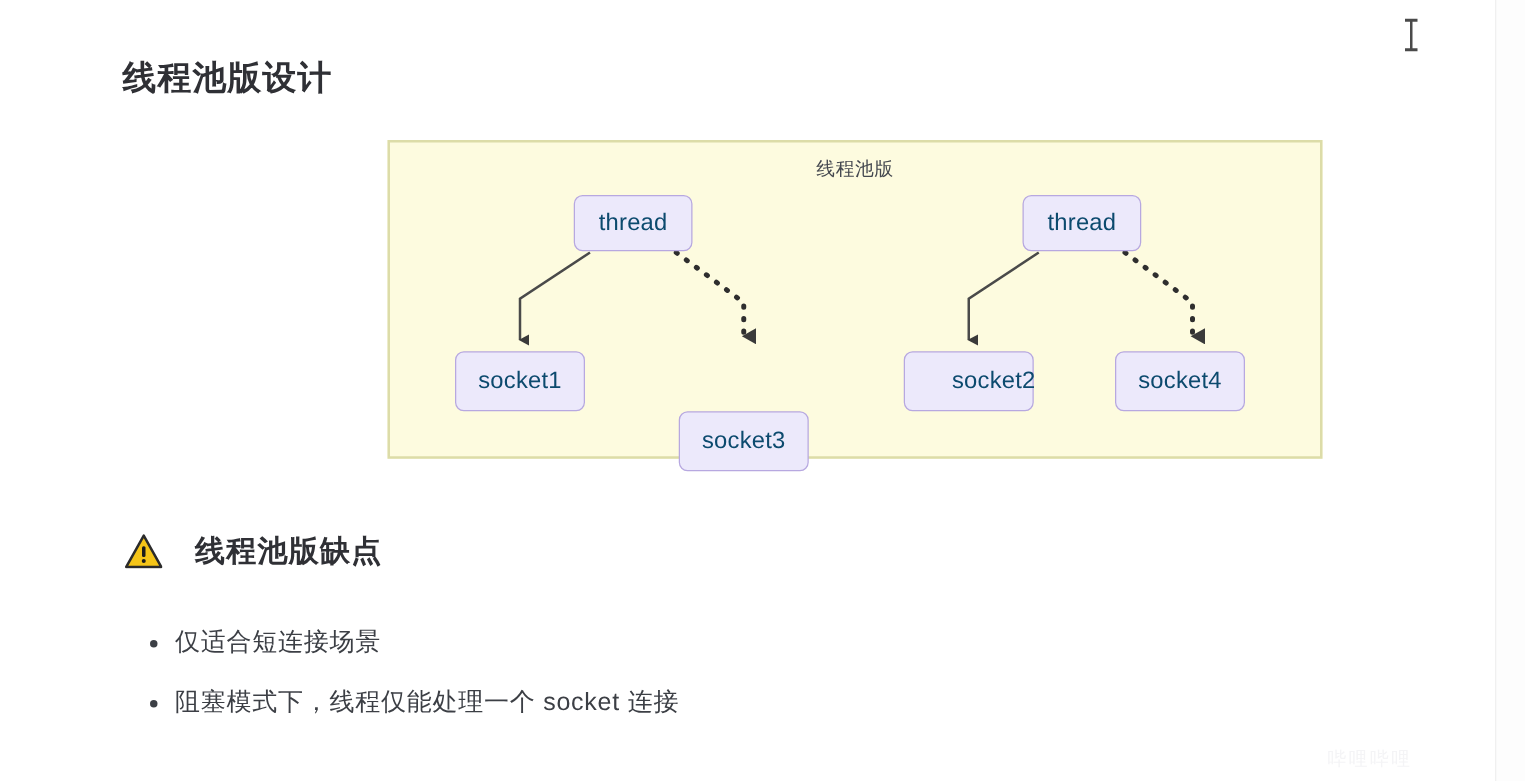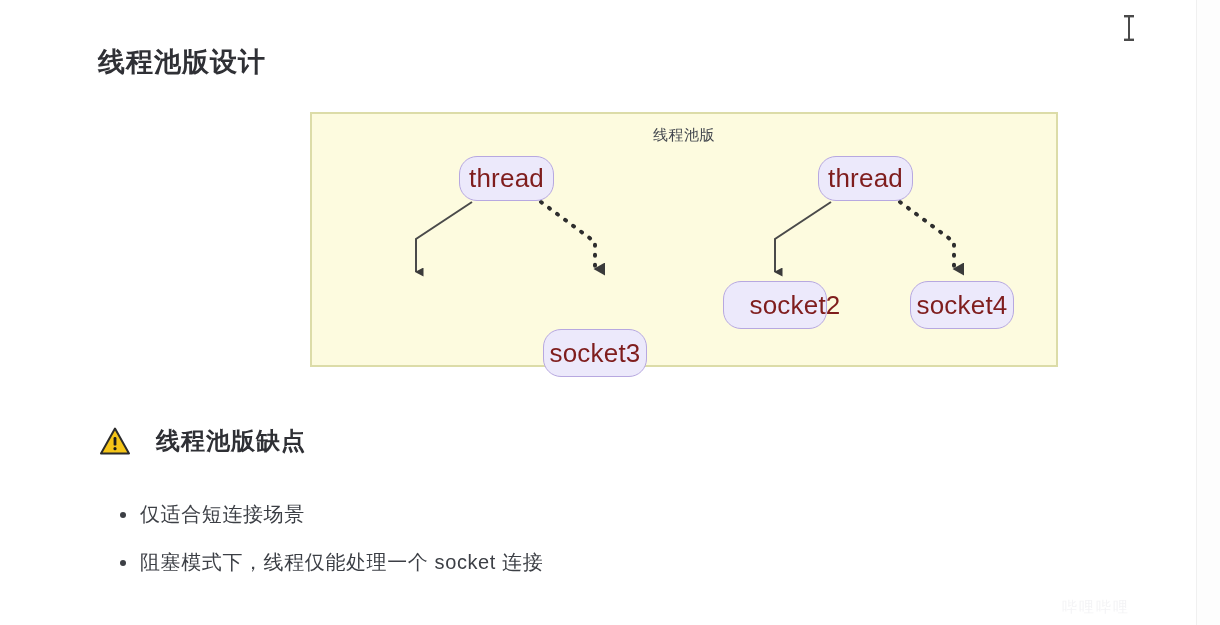--- a/index.html
+++ b/index.html
@@ -62,39 +62,39 @@
     top: 12px;
     text-align: center;
     font-size: 15px;
     color: #44484f;
     letter-spacing: 0.5px;
   }
   .node {
     position: absolute;
     background: #ece9fb;
     border: 1.5px solid #b7a8e0;
-    border-radius: 18px;
-    color: #7f1d1d;
-    font-size: 26px;
+    border-radius: 7px;
+    color: #0c4a6e;
+    font-size: 19px;
     display: flex;
     align-items: center;
     justify-content: center;
     box-sizing: border-box;
     letter-spacing: 0.2px;
   }
   .node-thread { width: 95px; height: 45px; }
   .node-socket { width: 104px; height: 48px; }
 
   
   .n-thread1 { left: 147px; top: 42px; }
   .n-thread2 { left: 506px; top: 42px; }
   .n-socket1 { left: 52px;  top: 167px; }
   .n-socket3 { left: 231px; top: 167px; margin-top: 48px; }
   .n-socket2 { left: 411px; top: 167px; padding-left: 40px; }
-  .n-socket4 { left: 598px; top: 167px; }
+  .n-socket4 { left: 580px; top: 167px; }
 
   .edges {
     position: absolute;
     left: 0; top: 0;
     width: 748px; height: 255px;
     pointer-events: none;
   }
 
   
   .warn-heading {
@@ -189,20 +189,21 @@
 
       <path d="M 229,88 L 283,128 L 283,155" fill="none" stroke="#2e2e2e" stroke-width="4" stroke-linecap="round" stroke-dasharray="1 9" marker-end="url(#arrowDot)"></path>
 
       <path d="M 519,88 L 463,125 L 463,158" fill="none" stroke="#4a4a4a" stroke-width="2" marker-end="url(#arrowSolid)"></path>
 
       <path d="M 588,88 L 642,128 L 642,155" fill="none" stroke="#2e2e2e" stroke-width="4" stroke-linecap="round" stroke-dasharray="1 9" marker-end="url(#arrowDot)"></path>
     </svg>
 
     <div class="node node-thread n-thread1">thread</div>
     <div class="node node-thread n-thread2">thread</div>
+    <div class="node node-socket n-socket1">socket1</div>
     <div class="node node-socket n-socket3">socket3</div>
     <div class="node node-socket n-socket2">socket2</div>
     <div class="node node-socket n-socket4">socket4</div>
   </div>
 
   <div class="warn-heading">
     <svg class="warn-icon" viewBox="0 0 30 28">
       <path d="M15,1.5 L29,26.5 L1,26.5 Z" fill="#f5c518" stroke="#2b2b2b" stroke-width="2" stroke-linejoin="round"></path>
       <rect x="13.6" y="10" width="2.8" height="8.6" rx="1.2" fill="#1c1c1c"></rect>
       <circle cx="15" cy="21.7" r="1.6" fill="#1c1c1c"></circle>

